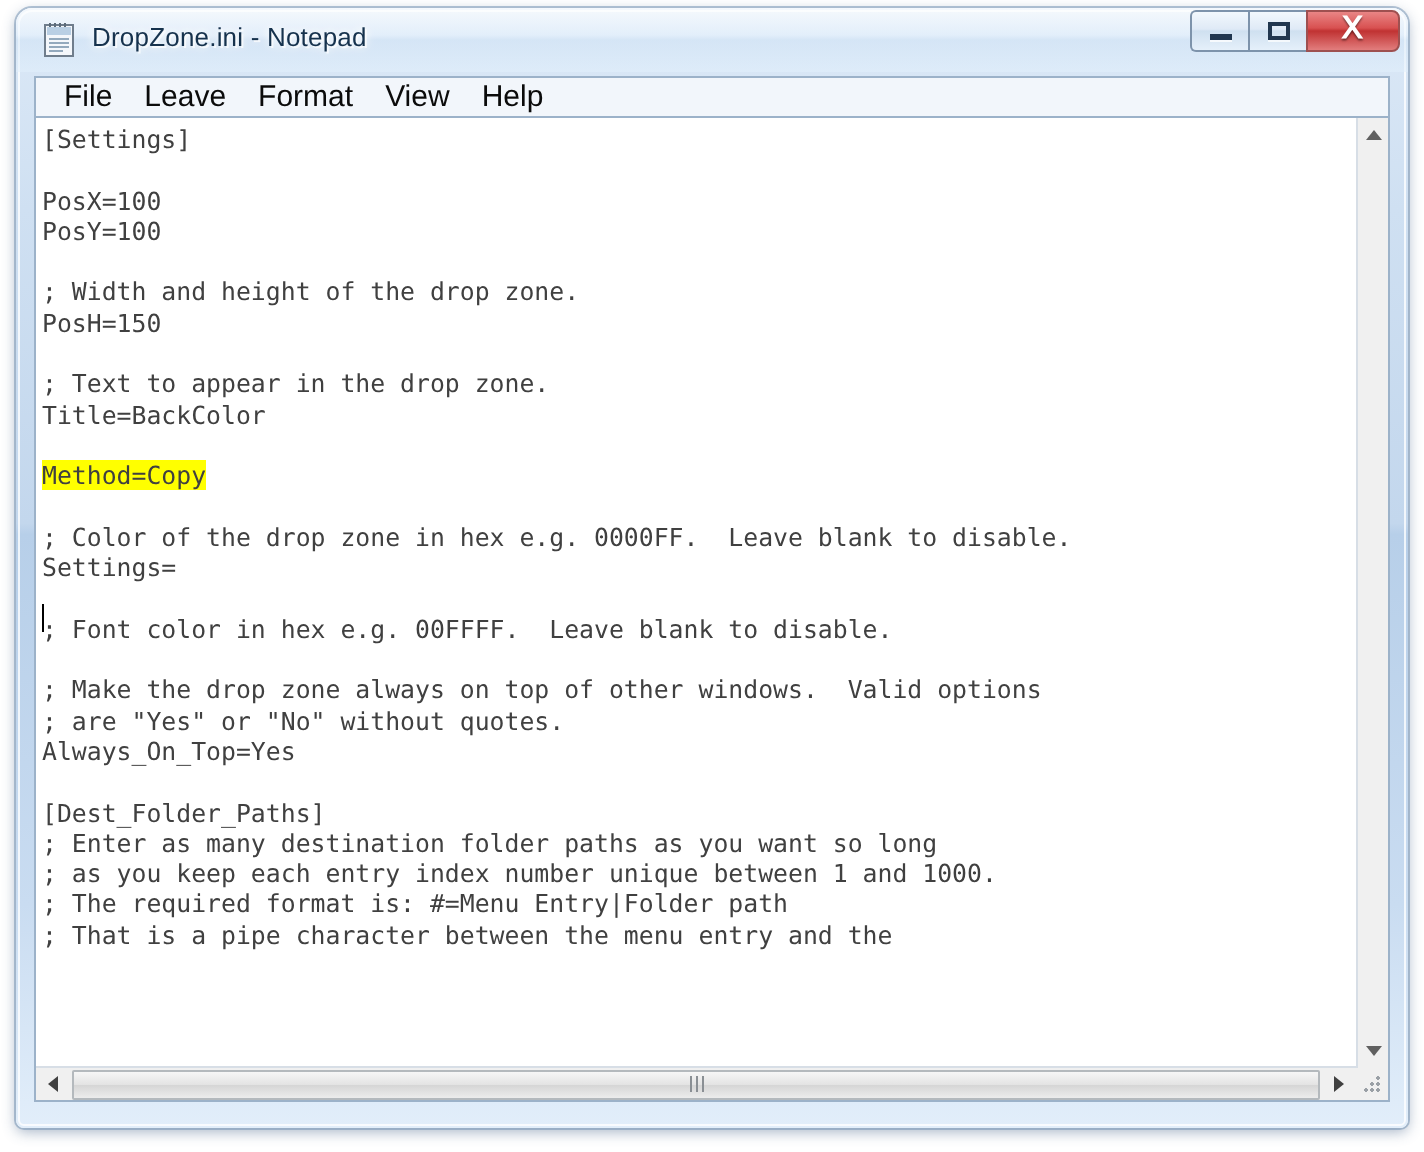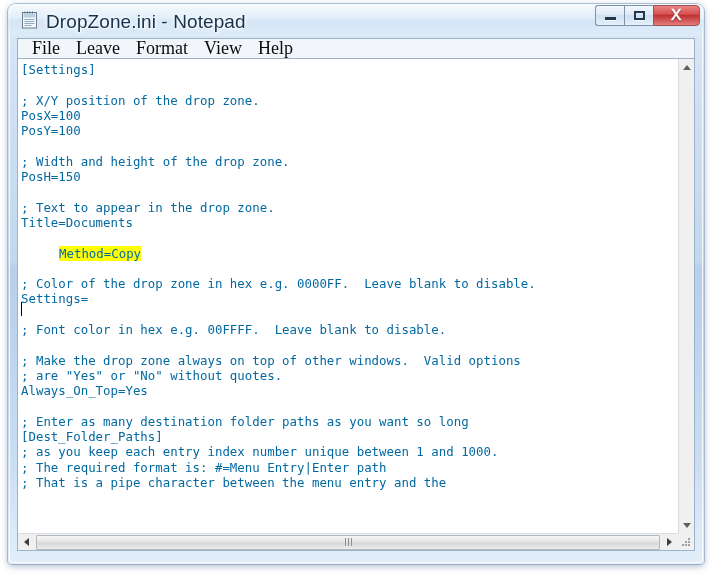--- a/index.html
+++ b/index.html
@@ -61,21 +61,21 @@
         rgba(226,240,252,0.55) 100%);
   }
   #titlebar-icon {
     position: absolute;
     left: 14px; top: 7px;
     width: 16px; height: 18px;
   }
   #title-text {
     position: absolute;
     left: 38px; top: 7px;
-    font-size: 19px;
+    font-size: 13px;
     color: #16324d;
     text-shadow: 0 0 4px rgba(255,255,255,0.95),
                  0 0 7px rgba(255,255,255,0.9),
                  1px 1px 0 rgba(255,255,255,0.7);
     white-space: nowrap;
     letter-spacing: 0.1px;
   }
 
   
   #win-controls {
@@ -137,26 +137,25 @@
     height: 20px;
     background: #f2f6fb;
     border: 1px solid #9cb2c9;
     border-bottom: none;
     box-sizing: border-box;
     display: flex;
     align-items: center;
     padding-left: 6px;
   }
   .menu-item {
-    font-size: 18px;
+    font-size: 15px;
     color: #0b0b0b;
     padding: 2px 8px 3px 8px;
     white-space: nowrap;
     cursor: default;
-    font-family: Liberation Serif, serif;
   }
 
   
   #client {
     position: absolute;
     left: 9px;
     top: 54px;
     width: 678px;
     height: 493px;
     box-sizing: border-box;
@@ -174,27 +173,26 @@
     overflow: hidden;
     padding: 3px 0 0 3px;
     box-sizing: border-box;
   }
 
   .line {
     font-family: "DejaVu Sans Mono", "Liberation Mono", monospace;
     font-size: 12.4px;
     line-height: 15.3px;
     height: 15.3px;
-    color: #0369a1;
+    color: #404040;
     white-space: pre;
     letter-spacing: 0px;
   }
   .line > span.hl {
     background: #ffff00;
-    margin-left: 38px;
   }
 
   
   #caret {
     position: absolute;
     left: 3px;
     top: 243px;
     width: 1px;
     height: 14px;
     background: #000000;
@@ -361,45 +359,44 @@
         <div class="menu-item">Format</div>
         <div class="menu-item">View</div>
         <div class="menu-item">Help</div>
       </div>
 
     <div id="client">
 
       <div id="textarea">
           <div class="line">[Settings]</div>
           <div class="line">&nbsp;</div>
-          <div class="line">; X/Y position of the drop zone.</div>
           <div class="line">PosX=100</div>
           <div class="line">PosY=100</div>
           <div class="line">&nbsp;</div>
           <div class="line">; Width and height of the drop zone.</div>
           <div class="line">PosH=150</div>
           <div class="line">&nbsp;</div>
           <div class="line">; Text to appear in the drop zone.</div>
-          <div class="line">Title=Documents</div>
+          <div class="line">Title=BackColor</div>
           <div class="line">&nbsp;</div>
           <div class="line"><span class="hl">Method=Copy</span></div>
           <div class="line">&nbsp;</div>
           <div class="line">; Color of the drop zone in hex e.g. 0000FF.  Leave blank to disable.</div>
           <div class="line">Settings=</div>
           <div class="line">&nbsp;</div>
           <div class="line">; Font color in hex e.g. 00FFFF.  Leave blank to disable.</div>
           <div class="line">&nbsp;</div>
           <div class="line">; Make the drop zone always on top of other windows.  Valid options</div>
           <div class="line">; are "Yes" or "No" without quotes.</div>
           <div class="line">Always_On_Top=Yes</div>
           <div class="line">&nbsp;</div>
+          <div class="line">[Dest_Folder_Paths]</div>
           <div class="line">; Enter as many destination folder paths as you want so long</div>
-          <div class="line">[Dest_Folder_Paths]</div>
           <div class="line">; as you keep each entry index number unique between 1 and 1000.</div>
-          <div class="line">; The required format is: #=Menu Entry|Enter path</div>
+          <div class="line">; The required format is: #=Menu Entry|Folder path</div>
           <div class="line">; That is a pipe character between the menu entry and the</div>
         </div>
       <div id="caret"></div>
 
       <div id="vscroll">
         <div class="sb-arrow">
           <div class="tri-up"></div>
         </div>
         <div class="sb-arrow bottom">
           <div class="tri-down"></div>

